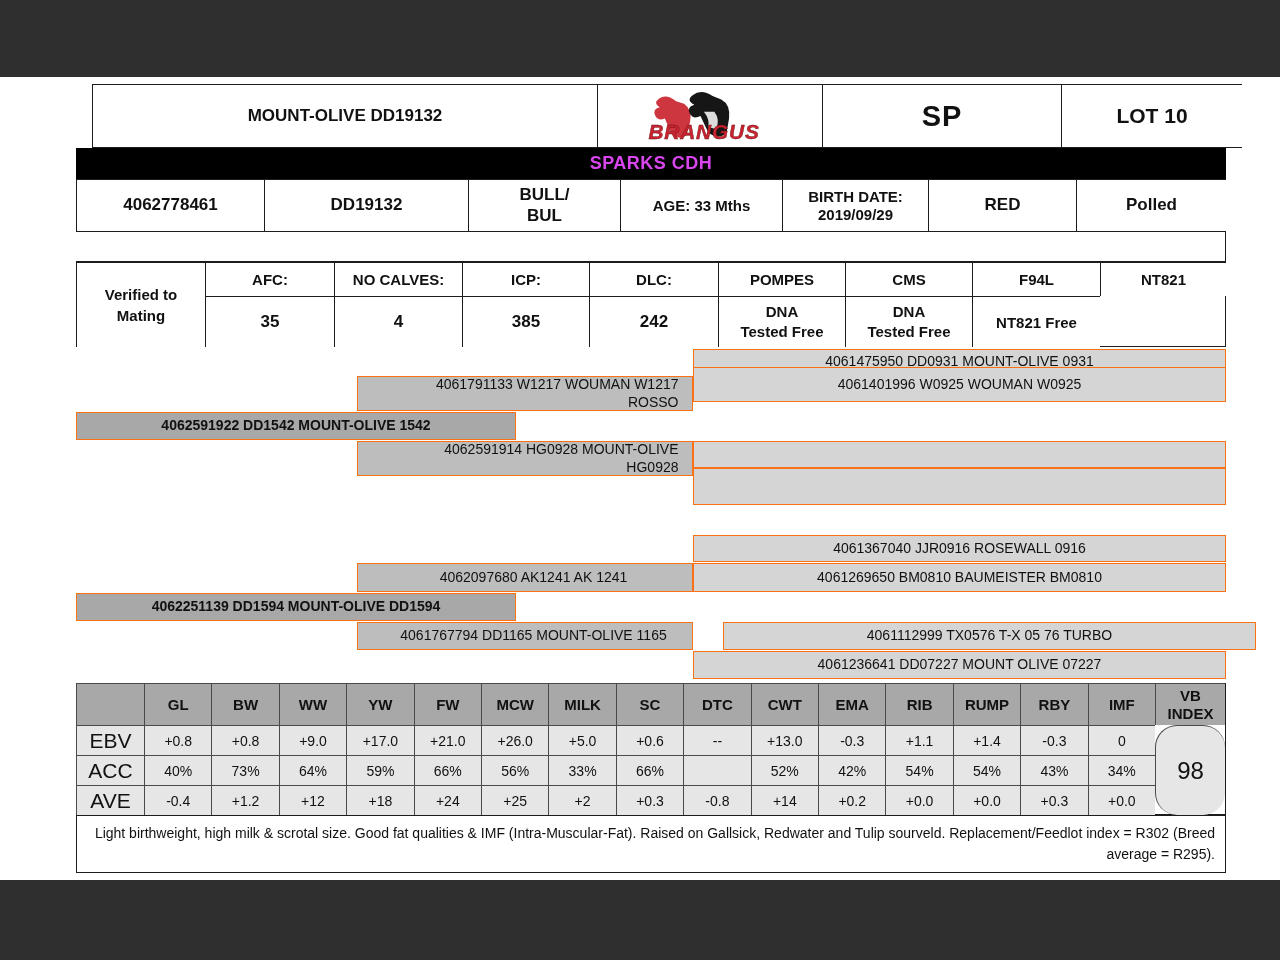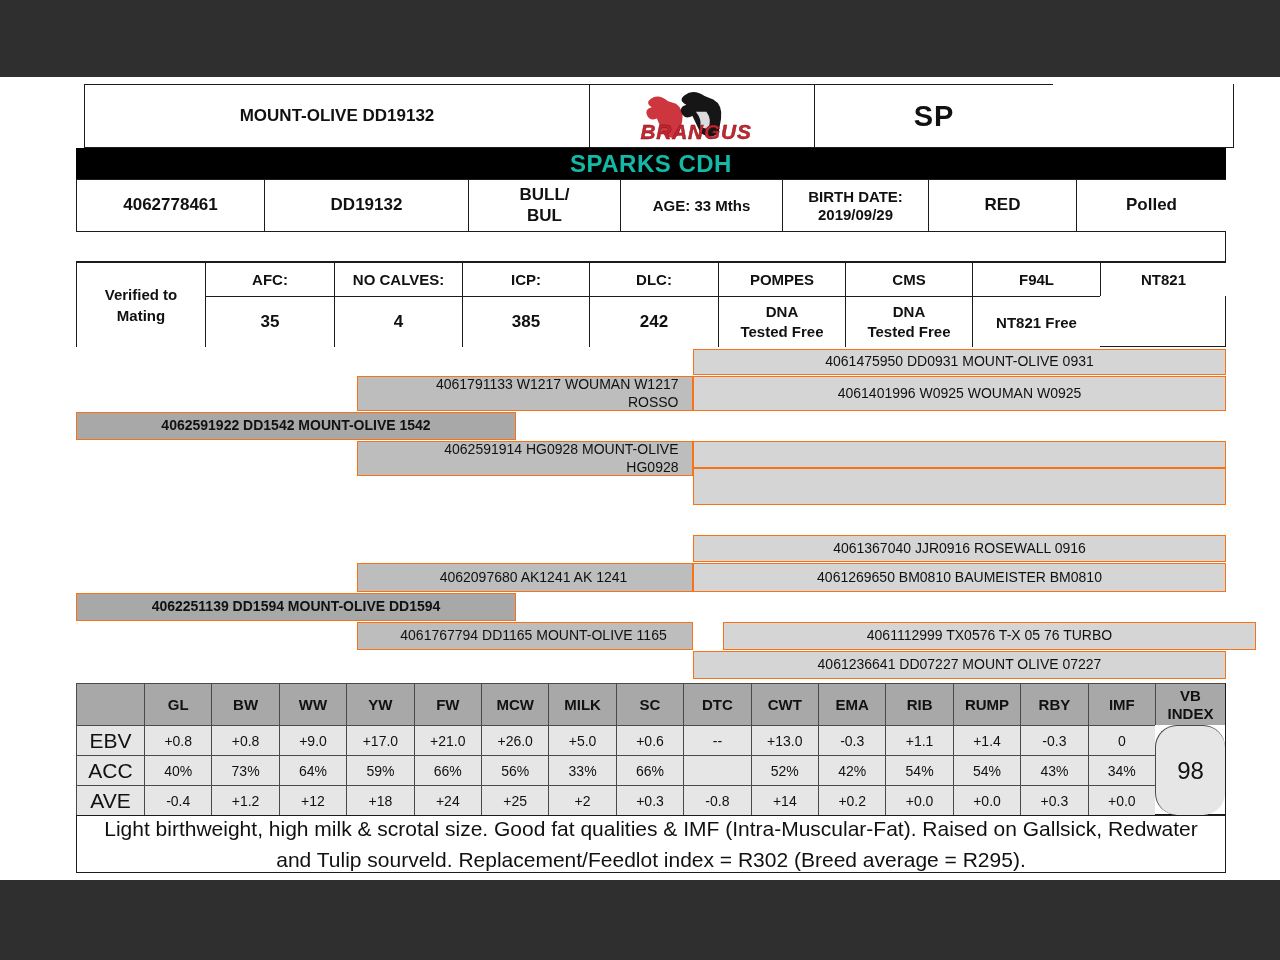--- a/index.html
+++ b/index.html
@@ -12,27 +12,27 @@
     color:#111;
   }
   .white-canvas { position:absolute; left:0; top:77px; width:1280px; height:803px; background:#ffffff; }
   .doc { position:absolute; left:76px; top:84px; width:1150px; height:789px; }
 
   
   .cell { display:flex; align-items:center; justify-content:center; text-align:center; border-left:1px solid #1c1c1c; border-top:1px solid #1c1c1c; background:#fff; }
   .grid { display:grid; border-right:1px solid #1c1c1c; border-bottom:1px solid #1c1c1c; }
 
   
-  .header-row { position:absolute; left:8px; top:0; width:1150px; height:64px; grid-template-columns:505px 225px 239px 181px; }
+  .header-row { position:absolute; left:16px; top:0; width:1150px; height:64px; grid-template-columns:505px 225px 239px 181px; }
   .animal-name { font-weight:bold; font-size:17px; }
   .sp-code { font-weight:bold; font-size:29px; letter-spacing:1px; }
   .lot { font-weight:bold; font-size:21px; }
 
   
-  .banner { position:absolute; left:0; top:64px; width:1150px; height:31px; background:#000; color:#14b8a6; display:flex; align-items:center; justify-content:center; font-weight:bold; font-size:24px; letter-spacing:0.5px; }
+  .banner { position:absolute; left:0; top:64px; width:1150px; height:31px; background:#000; color:#d946ef; display:flex; align-items:center; justify-content:center; font-weight:bold; font-size:18px; letter-spacing:0.5px; }
 
   
   .info-row { position:absolute; left:0; top:95px; width:1150px; height:53px; grid-template-columns:188px 204px 152px 162px 146px 148px 150px; }
   .info-row .cell { font-weight:bold; font-size:17px; flex-direction:column; line-height:1.2; }
   .info-small { font-size:15px !important; }
 
   
   .band-row { position:absolute; left:0; top:148px; width:1150px; height:30px; grid-template-columns:513px 637px; }
   .band-row .cell { background:#fde047; font-weight:bold; font-size:17px;margin-top:32px; }
 
@@ -54,21 +54,21 @@
 
   
   .ebv { position:absolute; left:0; top:599px; width:1150px; height:132px; grid-template-columns:68px repeat(15, 1fr) 70px; grid-template-rows:42px 30px 30px 30px; }
   .ebv .cell { border-left:1px solid #4a4a4a; border-top:1px solid #4a4a4a; }
   .ebv-h { background:#a8a8a8; font-weight:bold; font-size:15px; line-height:1.15; }
   .ebv-d { background:#e6e6e6; font-size:14px; }
   .ebv-label { background:#e6e6e6; font-size:21px; }
   .ebv-vb { background:#e6e6e6; font-size:24px; grid-column:17; grid-row:2 / span 3;border-radius:22px; }
 
   
-  .comments { position:absolute; left:0; top:731px; width:1150px; height:58px; border:1px solid #1c1c1c; background:#fff; display:flex; align-items:center; padding:2px 10px; font-size:21px; line-height:1.5; text-align:center; }
+  .comments { position:absolute; left:0; top:731px; width:1150px; height:58px; border:1px solid #1c1c1c; background:#fff; display:flex; align-items:center; padding:2px 10px; font-size:14px; line-height:1.5; text-align:right; }
 
   
   .logo-wrap { display:flex; align-items:center; justify-content:center; width:100%; height:100%; }
 </style>
 </head>
 <body>
 
 <div class="white-canvas"></div>
 
 <div class="doc">
@@ -79,20 +79,21 @@
       <div class="logo-wrap">
         <svg width="182" height="56" viewBox="0 0 210 62">
           <path fill="#c9242f" opacity="0.92" d="M66 14 q-11 -9 -20 -3 q-7 5 1 10 q-9 2 -5 10 q3 6 11 3 l7 17 q9 9 18 2 l4 -15 q3 -14 -7 -21 z"></path>
           <path fill="#161616" d="M108 8 q-13 -9 -23 -1 q-8 6 2 11 q-10 3 -5 11 q4 6 12 2 l9 19 q11 9 21 1 l3 -17 q2 -16 -9 -22 z"></path>
           <path fill="#ffffff" opacity="0.85" d="M98 26 q7 9 5 18 l9 2 q5 -11 -2 -20 z"></path>
           <text x="34" y="57" font-size="24" font-weight="bold" font-style="italic" fill="#c9242f" stroke="#6e1016" stroke-width="0.5" letter-spacing="1">BRANGUS</text>
         </svg>
       </div>
     </div>
     <div class="cell sp-code">SP</div>
+    <div class="cell lot">LOT 10</div>
   </div>
 
   <div class="banner">SPARKS CDH</div>
 
   <div class="grid info-row">
     <div class="cell">4062778461</div>
     <div class="cell">DD19132</div>
     <div class="cell">
       <span>BULL/</span>
       <span>BUL</span>
@@ -136,21 +137,21 @@
       <span>Tested Free</span>
     </div>
     <div class="cell lab">NT821 Free</div>
   </div>
 
   <div class="pedigree">
     <div class="pbox p-right" style="top:2px;   height:26px;">4061475950 DD0931 MOUNT-OLIVE 0931</div>
     <div class="pbox p-mid" style="top:29px;  height:35px;">
         <span class="wrapnarrow">4061791133 W1217 WOUMAN W1217 ROSSO</span>
       </div>
-    <div class="pbox p-right" style="top:29px;  height:35px;">4061401996 W0925 WOUMAN W0925</div>
+    <div class="pbox p-right" style="top:20px;  height:35px;">4061401996 W0925 WOUMAN W0925</div>
     <div class="pbox p-left" style="top:65px;  height:28px;">4062591922 DD1542 MOUNT-OLIVE 1542</div>
     <div class="pbox p-mid" style="top:94px;  height:35px;">
         <span class="wrapnarrow">4062591914 HG0928 MOUNT-OLIVE HG0928</span>
       </div>
     <div class="pbox p-right" style="top:94px;  height:27px;"></div>
     <div class="pbox p-right" style="top:121px; height:37px;"></div>
 
     <div class="pbox p-right" style="top:188px; height:27px;">4061367040 JJR0916 ROSEWALL 0916</div>
     <div class="pbox p-mid" style="top:216px; height:29px;">4062097680 AK1241 AK 1241</div>
     <div class="pbox p-right" style="top:216px; height:29px;">4061269650 BM0810 BAUMEISTER BM0810</div>

